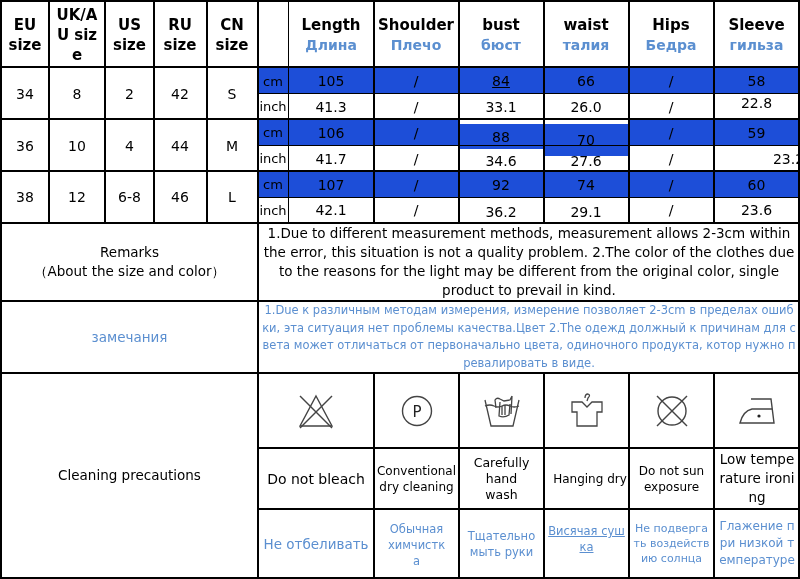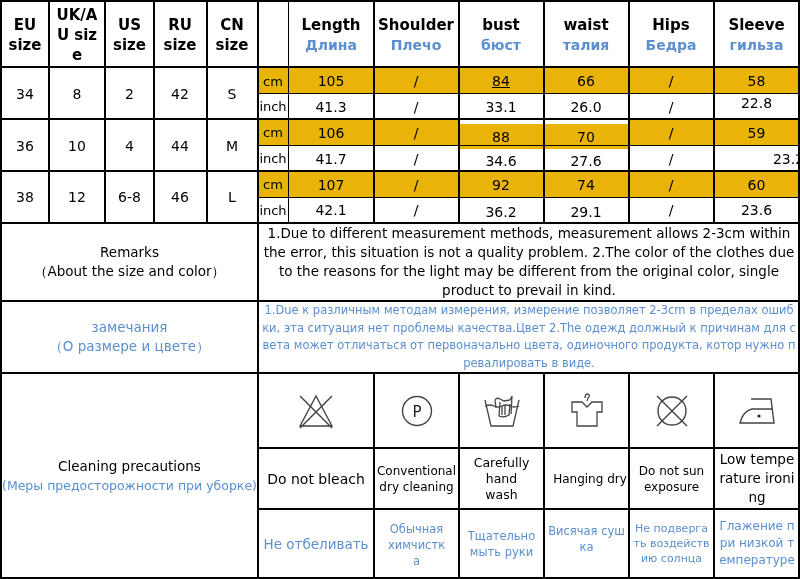--- a/index.html
+++ b/index.html
@@ -5,21 +5,21 @@
   html,body{margin:0;padding:0;background:#fff;}
   body{width:800px;height:579px;overflow:hidden;position:relative;font-family:"DejaVu Sans",sans-serif;color:#000;}
   .c{position:absolute;box-sizing:border-box;display:flex;align-items:center;justify-content:center;text-align:center;}
   .hl{position:absolute;height:2px;background:#000;}
   .vl{position:absolute;width:2px;background:#000;}
   .hdr{flex-direction:column;font-weight:bold;font-size:15px;line-height:20px;}
   .ru{color:#5b8fd0;}
   .hdr .ru{font-size:14px;}
   .num{font-size:14px;}
   .unit{font-size:13px;}
-  .blue{background:#eab308;}
+  .blue{background:#1d4ed8;}
   .txt{font-size:13.5px;line-height:19px;}
   .txtru{font-size:11.5px;line-height:17.5px;color:#5b8fd0;}
   .lab{flex-direction:column;font-size:13.5px;line-height:19px;}
   .small{font-size:12px;line-height:16px;}
   .smallru{font-size:11.5px;line-height:16px;color:#5b8fd0;}
   svg{display:block;}
 </style>
 </head>
 <body>
 
@@ -93,21 +93,21 @@
 
   <div class="c num" style="left:2px;top:120px;width:46px;height:51px;">36</div>
   <div class="c num" style="left:49px;top:120px;width:56px;height:51px;">10</div>
   <div class="c num" style="left:106px;top:120px;width:47px;height:51px;">4</div>
   <div class="c num" style="left:154px;top:120px;width:52px;height:51px;">44</div>
   <div class="c num" style="left:207px;top:120px;width:50px;height:51px;">M</div>
   <div class="c unit blue" style="left:258px;top:120px;width:30px;height:25px;">cm</div>
   <div class="c num blue" style="left:289px;top:120px;width:84px;height:25px;">106</div>
   <div class="c num blue" style="left:374px;top:120px;width:84px;height:25px;">/</div>
   <div class="c num blue" style="left:459px;top:124px;width:84px;height:25px;">88</div>
-  <div class="c num blue" style="left:544px;top:124px;width:84px;height:25px;">70</div>
+  <div class="c num blue" style="left:544px;top:124px;width:84px;height:32px;">70</div>
   <div class="c num blue" style="left:629px;top:120px;width:84px;height:25px;">/</div>
   <div class="c num blue" style="left:714px;top:120px;width:85px;height:25px;">59</div>
   <div class="c unit" style="left:258px;top:146px;width:30px;height:25px;">inch</div>
   <div class="c num" style="left:289px;top:146px;width:84px;height:25px;">41.7</div>
   <div class="c num" style="left:374px;top:146px;width:84px;height:25px;">/</div>
   <div class="c num" style="left:459px;top:150px;width:84px;height:22px;">34.6</div>
   <div class="c num" style="left:544px;top:150px;width:84px;height:21px;">27.6</div>
   <div class="c num" style="left:629px;top:146px;width:84px;height:25px;">/</div>
   <div class="c num" style="left:714px;top:146px;width:85px;height:25px;margin-left:32px;">23.2</div>
 
@@ -132,27 +132,25 @@
   <div class="c num" style="left:714px;top:198px;width:85px;height:24px;">23.6</div>
 
   <div class="c lab" style="left:2px;top:224px;width:255px;height:76px;">
     <span>Remarks</span>
     <span>（About the size and color）</span>
   </div>
   <div class="c txt" style="left:259px;top:224px;width:540px;height:76px;padding:0 2px;">1.Due to different measurement methods, measurement allows 2-3cm within the error, this situation is not a quality problem.    2.The color of the clothes due to the reasons for the light may be different from the original color, single product to prevail in kind.</div>
 
   <div class="c lab ru" style="left:2px;top:302px;width:255px;height:70px;">
     <span>замечания</span>
-    <span>（О размере и цвете）</span>
   </div>
   <div class="c txtru" style="left:259px;top:302px;width:540px;height:70px;padding:0 2px;word-break:break-all;border-radius:25px;">1.Due к различным методам измерения, измерение позволяет 2-3cm в пределах ошибки, эта ситуация нет проблемы качества.Цвет 2.The одежд должный к причинам для света может отличаться от первоначально цвета, одиночного продукта, котор нужно превалировать в виде.</div>
 
   <div class="c lab" style="left:2px;top:374px;width:255px;height:203px;">
     <span>Cleaning precautions</span>
-    <span class="ru" style="font-size:12.5px;">(Меры предосторожности при уборке)</span>
   </div>
 
   <div class="c" style="left:259px;top:374px;width:114px;height:73px;">
     <svg width="40" height="38" viewBox="0 0 40 38">
         <g stroke="#444" stroke-width="1.4" fill="none">
           <path d="M20 4 L36 34 L4 34 Z"></path>
           <line x1="4" y1="4" x2="36" y2="36"></line>
           <line x1="36" y1="4" x2="4" y2="36"></line>
         </g>
       </svg>
@@ -201,21 +199,21 @@
   <div class="c" style="left:259px;top:449px;width:114px;height:59px;font-size:14px;">Do not bleach</div>
   <div class="c small" style="left:375px;top:449px;width:83px;height:59px;padding:0 4px;">Conventional dry cleaning</div>
   <div class="c small" style="left:460px;top:449px;width:83px;height:59px;padding:0 8px;font-size:12.5px;">Carefully hand wash</div>
   <div class="c small" style="left:545px;top:449px;width:90px;height:59px;">Hanging dry</div>
   <div class="c small" style="left:630px;top:449px;width:83px;height:59px;padding:0 8px;">Do not sun exposure</div>
   <div class="c" style="left:715px;top:449px;width:84px;height:59px;font-size:13.5px;line-height:19px;word-break:break-all;padding:0 2px;">Low temperature ironing</div>
 
   <div class="c ru" style="left:259px;top:510px;width:114px;height:67px;font-size:13.5px;">Не отбеливать</div>
   <div class="c smallru" style="left:375px;top:510px;width:83px;height:70px;word-break:break-all;padding:0 10px;border-radius:22px;">Обычная химчистка</div>
   <div class="c smallru" style="left:460px;top:510px;width:83px;height:67px;word-break:break-all;padding:0 2px;">Тщательно мыть руки</div>
-  <div class="c smallru" style="left:545px;top:510px;width:83px;height:58px;word-break:break-all;padding:8px 2px;">Висячая сушка</div>
+  <div class="c smallru" style="left:545px;top:510px;width:83px;height:58px;word-break:break-all;padding:8px 2px;text-decoration:underline;">Висячая сушка</div>
   <div class="c smallru" style="left:630px;top:510px;width:83px;height:67px;word-break:break-all;padding:0 2px;font-size:11px;line-height:15px;">Не подвергать воздействию солнца</div>
   <div class="c smallru" style="left:715px;top:510px;width:84px;height:67px;word-break:break-all;padding:0 2px;font-size:12px;line-height:17px;">Глажение при низкой температуре</div>
 
   <div class="hl" style="left:0;top:0;width:800px;"></div>
   <div class="hl" style="left:0;top:66px;width:800px;"></div>
   <div class="hl" style="left:0;top:118px;width:800px;"></div>
   <div class="hl" style="left:0;top:170px;width:800px;"></div>
   <div class="hl" style="left:0;top:222px;width:800px;"></div>
   <div class="hl" style="left:0;top:300px;width:800px;"></div>
   <div class="hl" style="left:0;top:372px;width:800px;"></div>

